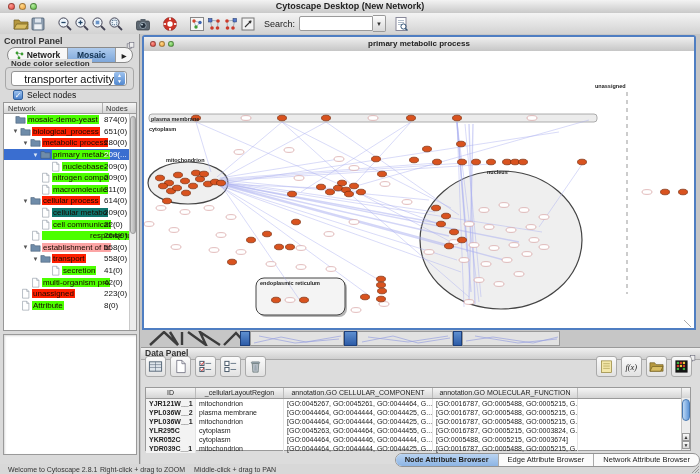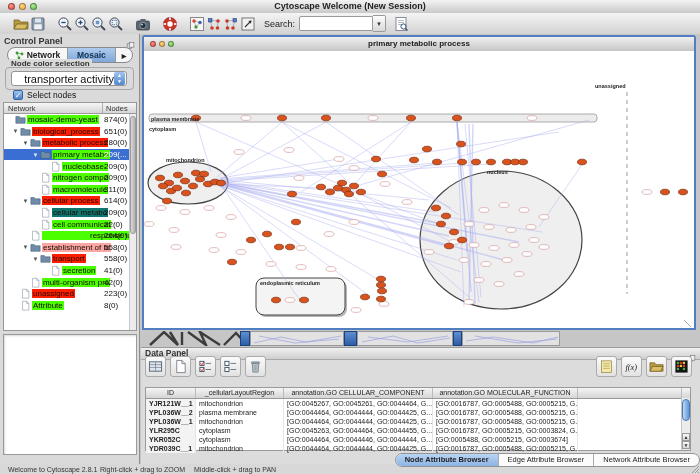--- a/index.html
+++ b/index.html
@@ -105,21 +105,21 @@
   .status-item{position:absolute;top:2px;white-space:nowrap;}
   .grip{position:absolute;right:1px;top:1px;width:8px;height:8px;}
 </style>
 </head>
 <body>
 
 <div class="abs mac-titlebar">
   <span class="tl red"></span>
   <span class="tl yel"></span>
   <span class="tl grn"></span>
-  <div class="win-title">Cytoscape Welcome (New Session)</div>
+  <div class="win-title">Cytoscape Desktop (New Network)</div>
 </div>
 
 <div class="abs toolbar">
   <div id="toolbar-icons" style="display:flex;align-items:center;margin-left:12px;">
       <span class="tb-icon">
         <svg viewBox="0 0 16 16">
           <path d="M1 4h5l1.5 2H15v7H1z" fill="#b5983f" stroke="#6d5a1e" stroke-width=".7"></path>
           <path d="M1 13l2.6-5H15l-2.6 5z" fill="#d8bd62" stroke="#6d5a1e" stroke-width=".7"></path>
         </svg>
       </span>

